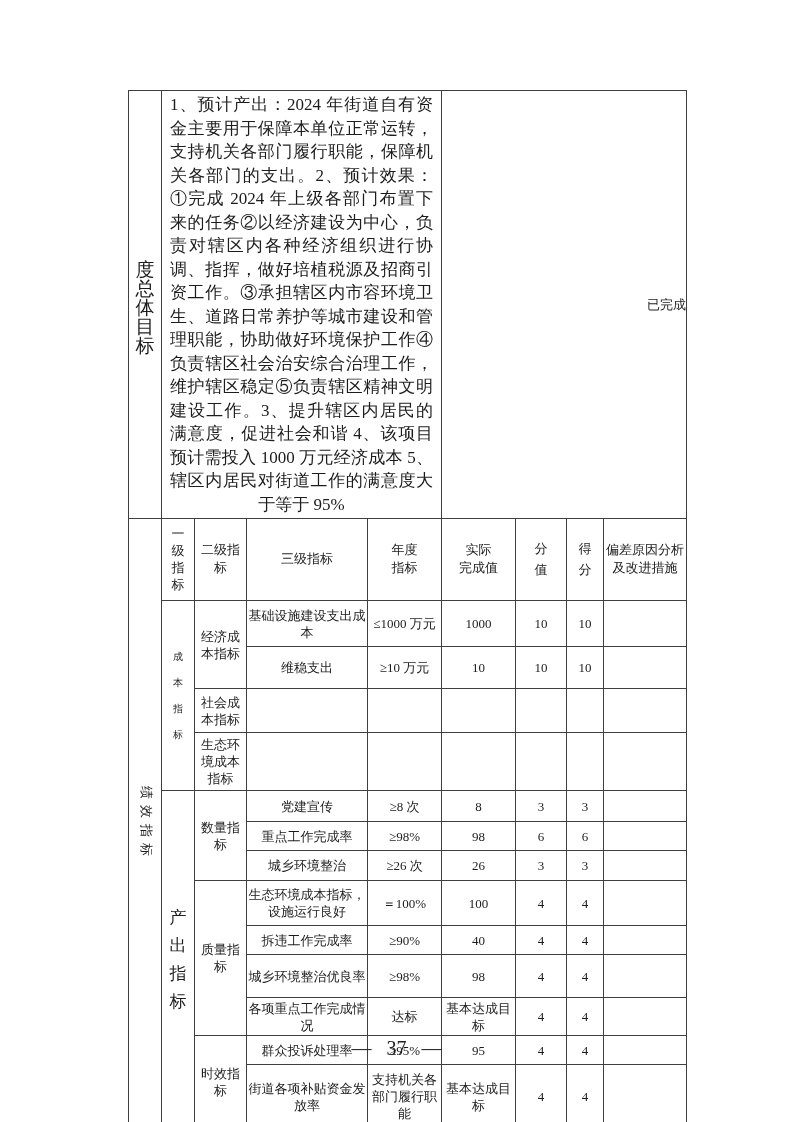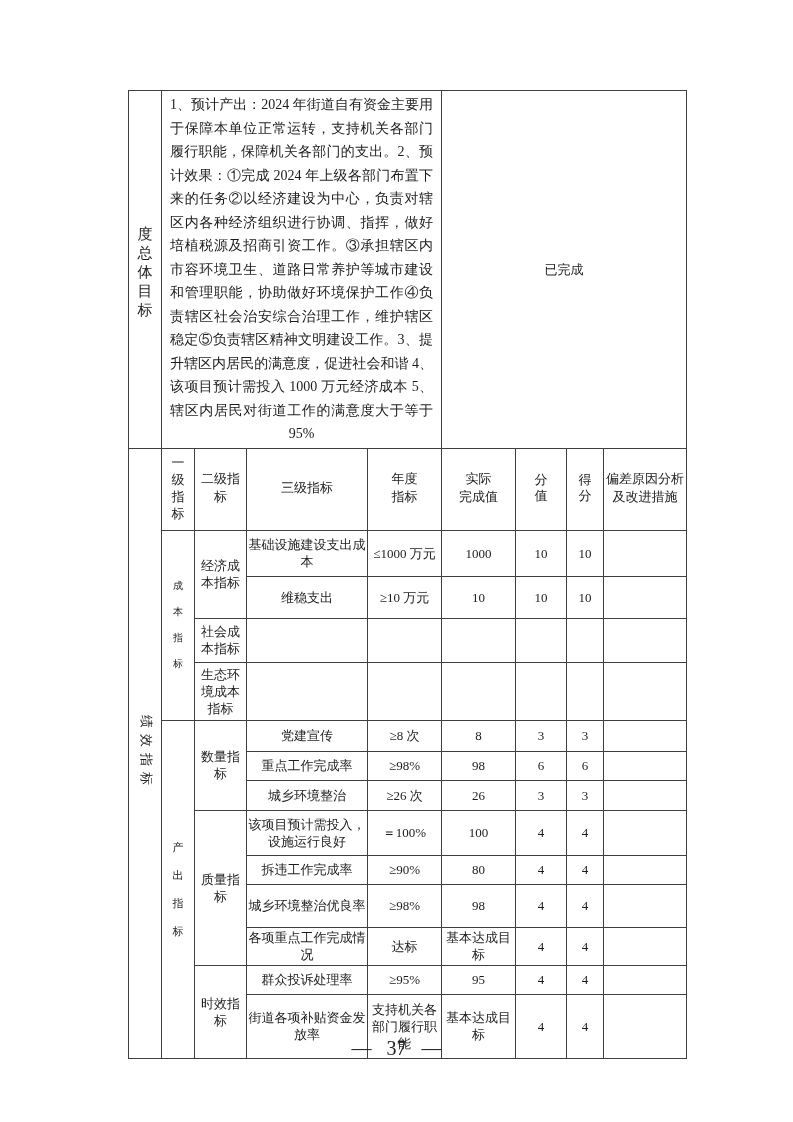--- a/index.html
+++ b/index.html
@@ -21,37 +21,37 @@
   
   tr.h318{height:318px}tr.h82{height:82px}tr.h46{height:46px}tr.h42{height:42px}
   tr.h44{height:44px}tr.h58{height:58px}tr.h31{height:31px}tr.h29{height:29px}
   tr.h30{height:30px}tr.h45{height:45px}tr.h43{height:43px}tr.h38{height:38px}
   tr.h64{height:64px}
   .center{text-align:center;}
   .pre{white-space:pre-line;}
   
   .stack{width:1em;margin:0 auto;word-break:break-all;text-align:center;}
   .lh17{line-height:17px;}
-  .lh16{line-height:16px;text-align:right;}
+  .lh16{line-height:21px;text-align:right;}
   .lh26{line-height:26px;font-size:10px;}
-  .lh28{line-height:28px;font-size:11px;}
+  .lh28{line-height:28px;font-size:17px;}
   td.toplabel{vertical-align:top;}
-  td.toplabel .stack{line-height:19px;font-size:15px;padding-top:6px;}
+  td.toplabel .stack{line-height:19px;font-size:19px;padding-top:6px;}
   
   td.rotcell{text-align:center;}
   .rot{
     writing-mode:vertical-rl;text-orientation:sideways;
     margin:0 auto;font-size:13px;letter-spacing:6px;line-height:1;
   }
   
   .para{
-    font-size:14px;line-height:23.5px;text-align:justify;text-align-last:center;
+    font-size:17px;line-height:23.5px;text-align:justify;text-align-last:center;
     padding:2px 8px;
   }
-  td.resultcell{font-size:15px;}
+  td.resultcell{font-size:15px;text-align:right;}
   
   tr.hdr td{font-size:13px;line-height:18px;font-family:Liberation Mono, monospace;}
   td.devhdr{font-size:14px;padding:0 2px;}
   
   td.ind{text-align:center;padding:1px 2px 1px 6px;line-height:20px;}
   
   td.num{font-size:15px;line-height:19px;padding:0 3px;margin-top:8px;}
   td.grp2{padding:0 2px;line-height:20px;}
   .pagenum{
     position:absolute;left:0;top:1037px;width:793px;text-align:center;
@@ -170,31 +170,31 @@
   <tr class="h30">
     <td class="ind">城乡环境整治</td>
     <td class="center num">≥26 次</td>
     <td class="center num">26</td>
     <td class="center num">3</td>
     <td class="center num">3</td>
     <td class="center"></td>
   </tr>
   <tr class="h45">
     <td rowspan="4" class="center grp2">质量指标</td>
-    <td class="ind">该项目预计需投入，设施运行良好</td>
+    <td class="ind">生态环境成本指标，设施运行良好</td>
     <td class="center num">＝100%</td>
     <td class="center num">100</td>
     <td class="center num">4</td>
     <td class="center num">4</td>
     <td class="center"></td>
   </tr>
   <tr class="h29">
     <td class="ind">拆违工作完成率</td>
     <td class="center num">≥90%</td>
-    <td class="center num">80</td>
+    <td class="center num">40</td>
     <td class="center num">4</td>
     <td class="center num">4</td>
     <td class="center"></td>
   </tr>
   <tr class="h43">
     <td class="ind">城乡环境整治优良率</td>
     <td class="center num">≥98%</td>
     <td class="center num">98</td>
     <td class="center num">4</td>
     <td class="center num">4</td>

